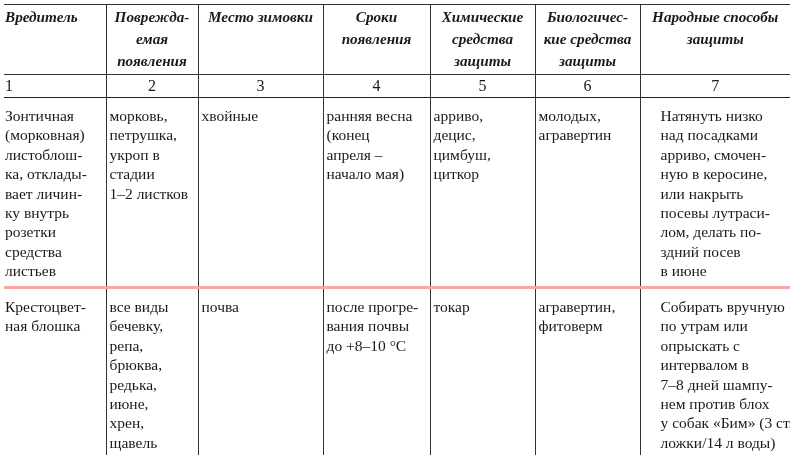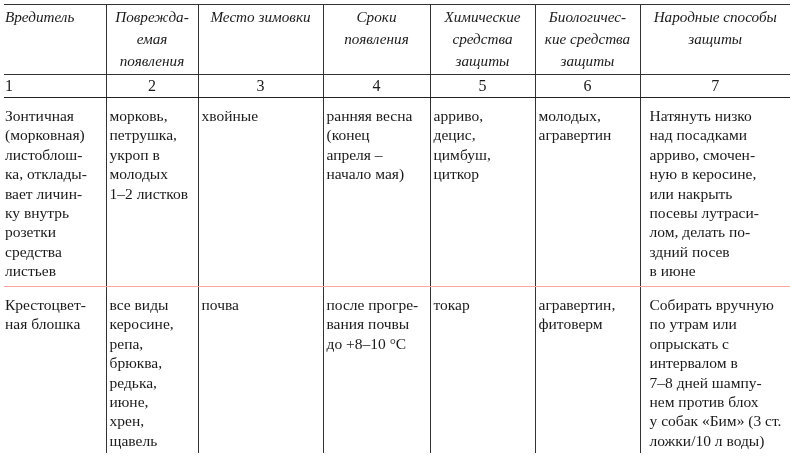--- a/index.html
+++ b/index.html
@@ -30,21 +30,21 @@
     font-size: 15.2px;
     line-height: 19.4px;
   }
   .pest-table th:first-child, .pest-table td:first-child {
     border-left: none;
     padding-left: 1px;
   }
   .pest-table thead tr.head-row th {
     border-top: 1px solid #333;
     font-style: italic;
-    font-weight: normal;
+    font-weight: bold;
     text-align: center;
     height: 68px;
     padding-top: 1px;
     line-height: 22px;
   }
   .pest-table thead tr.head-row th:first-child {
     text-align: left;
   }
   .pest-table thead tr.num-row td {
     border-top: 1px solid #333;
@@ -56,27 +56,27 @@
   }
   .pest-table thead tr.num-row td:first-child {
     text-align: left;
   }
   .pest-table tbody td {
     padding-top: 8px;
     font-size: 15.5px;
   }
   .pest-table tbody tr.row-1 td {
     height: 180px;
-    border-bottom: 1px solid #fca5a5;
+    border-bottom: 3px solid #fca5a5;
   }
   .pest-table tbody tr.row-2 td {
     height: 158px;
   }
   .pest-table tbody td.folk {
-    padding-left: 9px;
+    padding-left: 20px;
     margin-left: 31px;
   }
   .cell-line { display: block; white-space: nowrap; }
 </style>
 </head>
 <body>
 
 <table class="pest-table">
   <colgroup>
     <col style="width:102px">
@@ -139,21 +139,21 @@
           <span class="cell-line">вает личин-</span>
           <span class="cell-line">ку внутрь</span>
           <span class="cell-line">розетки</span>
           <span class="cell-line">средства</span>
           <span class="cell-line">листьев</span>
         </td>
       <td>
           <span class="cell-line">морковь,</span>
           <span class="cell-line">петрушка,</span>
           <span class="cell-line">укроп в</span>
-          <span class="cell-line">молодых</span>
+          <span class="cell-line">стадии</span>
           <span class="cell-line">1–2 листков</span>
         </td>
       <td>
           <span class="cell-line">хвойные</span>
         </td>
       <td>
           <span class="cell-line">ранняя весна</span>
           <span class="cell-line">(конец</span>
           <span class="cell-line">апреля –</span>
           <span class="cell-line">начало мая)</span>
@@ -180,21 +180,21 @@
           <span class="cell-line">в июне</span>
         </td>
     </tr>
     <tr class="row-2">
       <td>
           <span class="cell-line">Крестоцвет-</span>
           <span class="cell-line">ная блошка</span>
         </td>
       <td>
           <span class="cell-line">все виды</span>
-          <span class="cell-line">керосине,</span>
+          <span class="cell-line">бечевку,</span>
           <span class="cell-line">репа,</span>
           <span class="cell-line">брюква,</span>
           <span class="cell-line">редька,</span>
           <span class="cell-line">июне,</span>
           <span class="cell-line">хрен,</span>
           <span class="cell-line">щавель</span>
         </td>
       <td>
           <span class="cell-line">почва</span>
         </td>
@@ -211,17 +211,17 @@
           <span class="cell-line">фитоверм</span>
         </td>
       <td class="folk">
           <span class="cell-line">Собирать вручную</span>
           <span class="cell-line">по утрам или</span>
           <span class="cell-line">опрыскать с</span>
           <span class="cell-line">интервалом в</span>
           <span class="cell-line">7–8 дней шампу-</span>
           <span class="cell-line">нем против блох</span>
           <span class="cell-line">у собак «Бим» (3 ст.</span>
-          <span class="cell-line">ложки/10 л воды)</span>
+          <span class="cell-line">ложки/14 л воды)</span>
         </td>
     </tr>
   </tbody>
 </table>
 
 </body></html>

